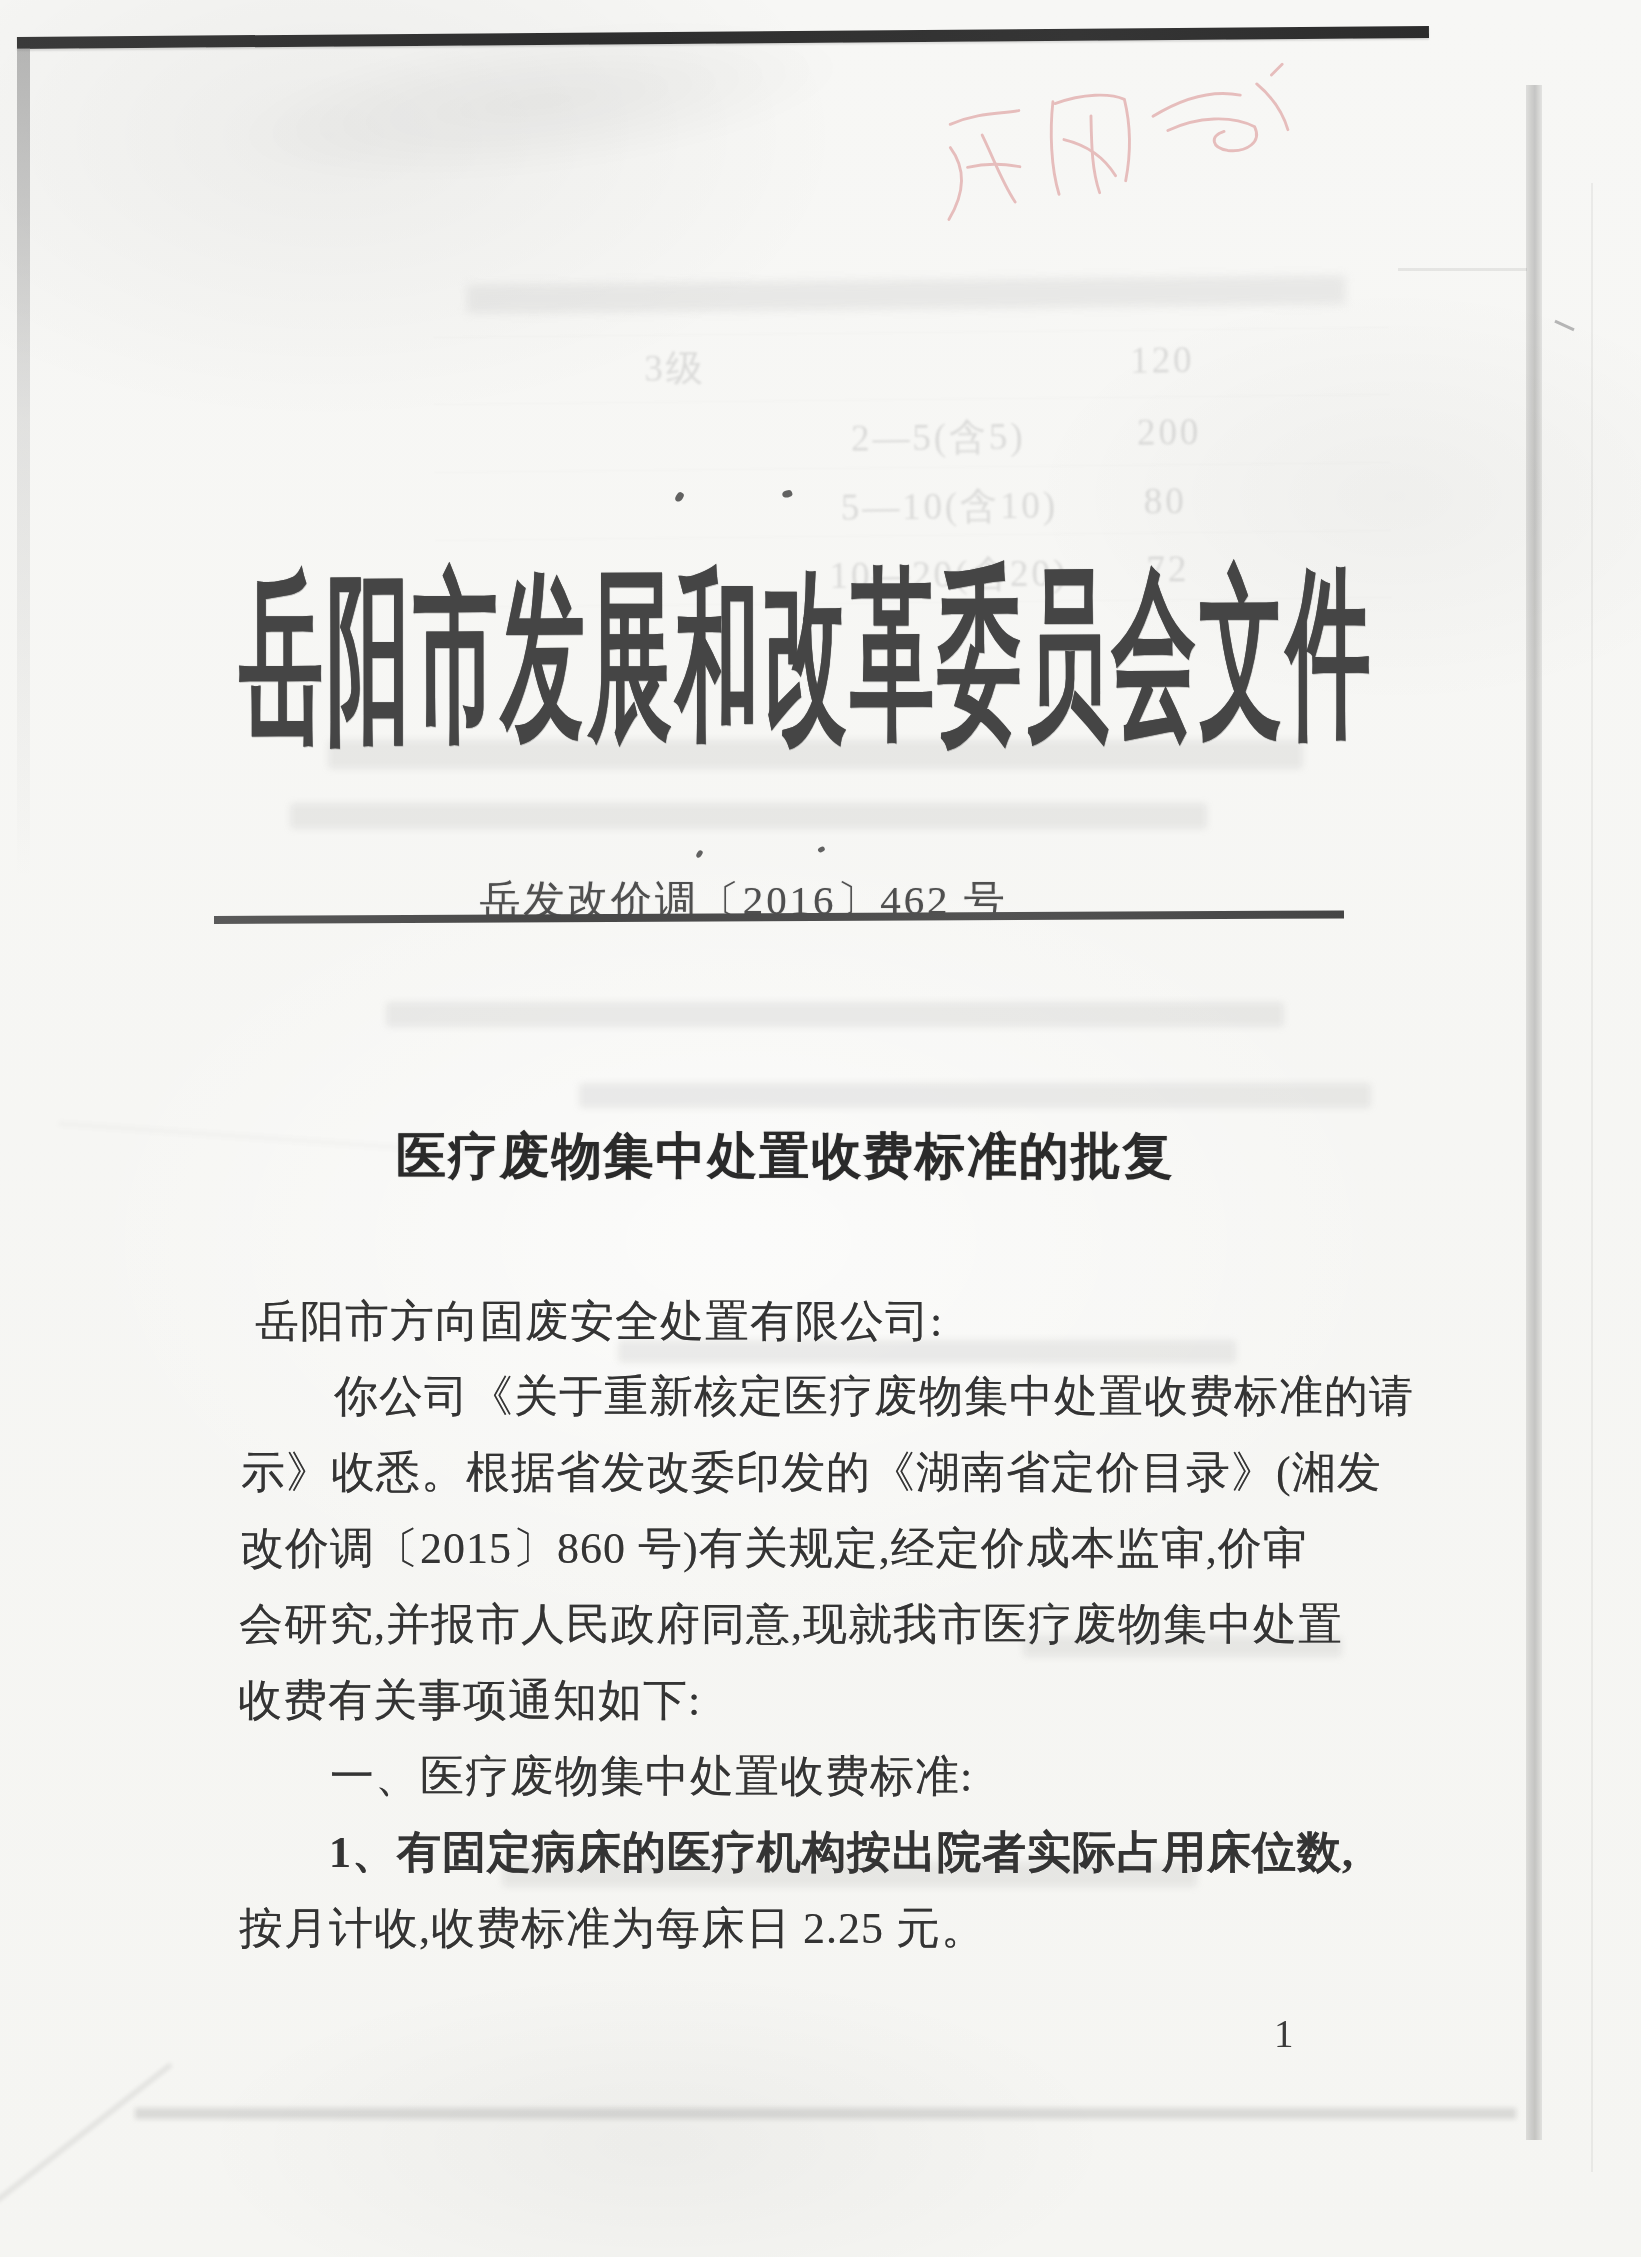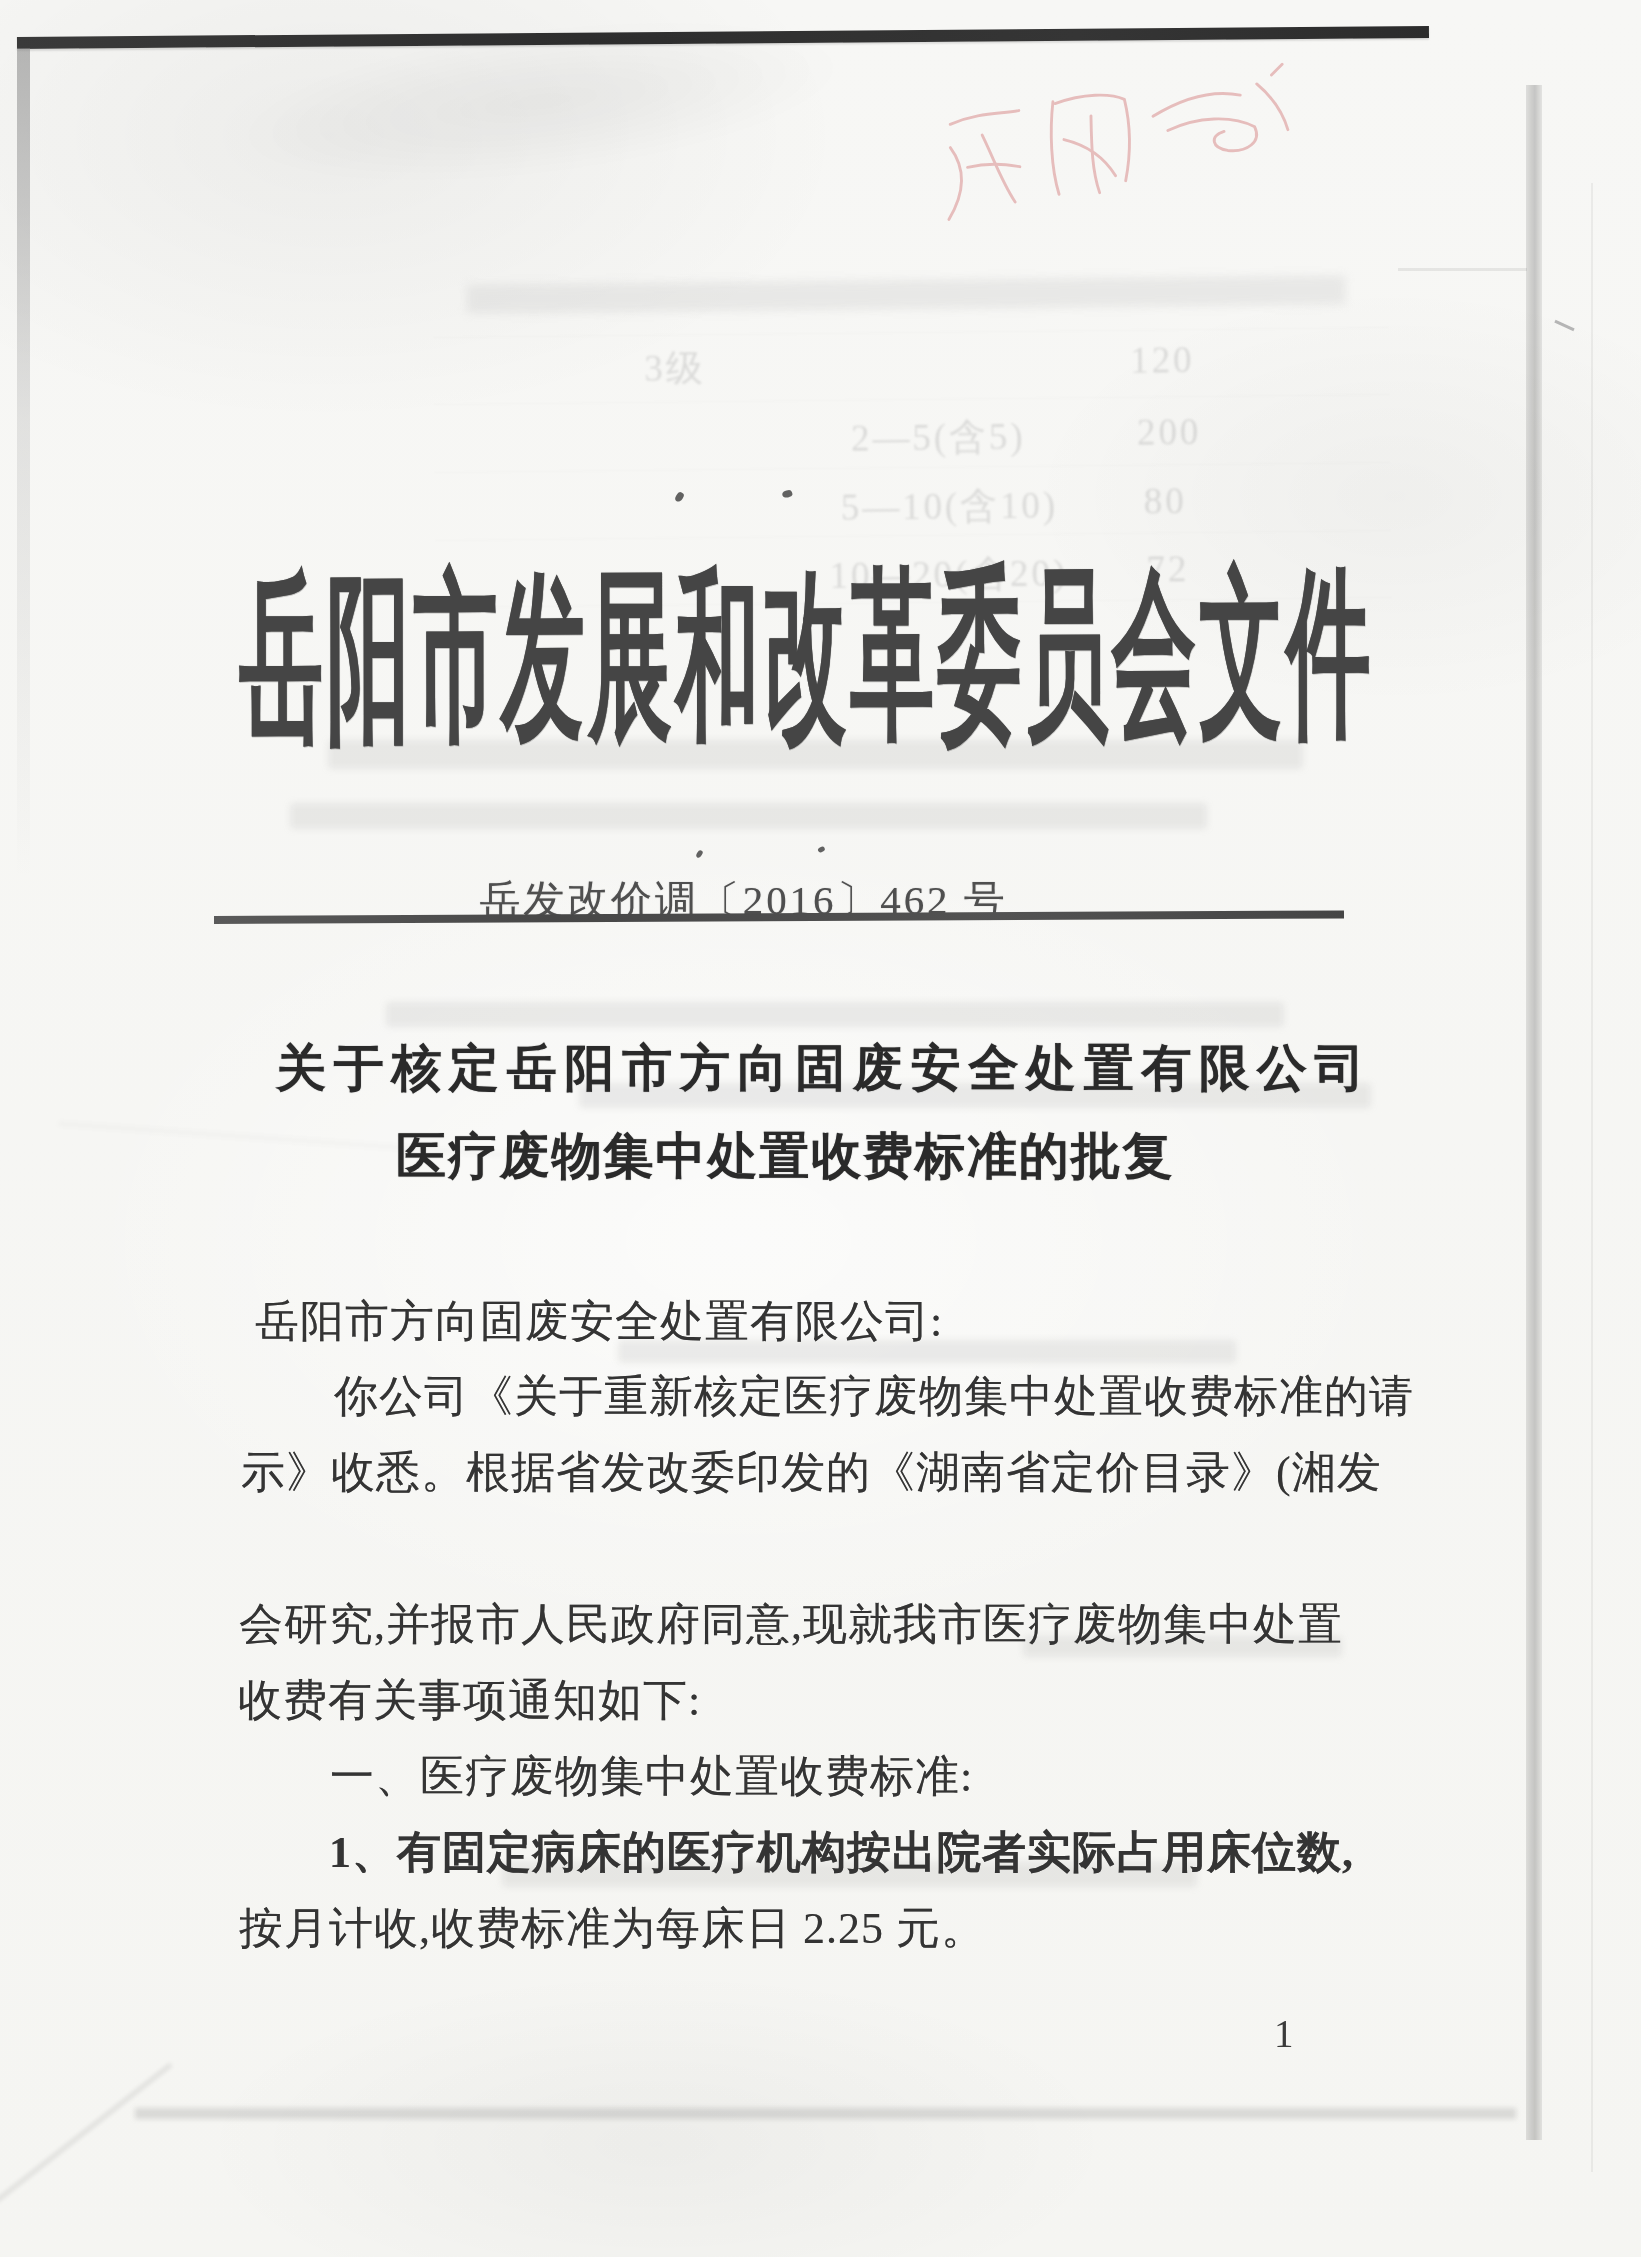--- a/index.html
+++ b/index.html
@@ -168,26 +168,26 @@
   <div class="abs bleed-bar" style="left:618px;top:1340px;width:618px;height:23px;"></div>
   <div class="abs bleed-bar" style="left:1023px;top:1636px;width:319px;height:21px;"></div>
   <div class="abs bleed-bar" style="left:502px;top:1862px;width:695px;height:25px;"></div>
 
   <div class="abs agency-title">岳阳市发展和改革委员会文件</div>
 
   <div class="abs doc-number">岳发改价调〔2016〕462 号</div>
 
   <div class="abs divider"></div>
 
-  <div class="abs subject subject1">关于核定岳阳市方向固废安全处置有限公司</div>
   <div class="abs subject subject2">医疗废物集中处置收费标准的批复</div>
 
   <div class="abs bodyline bl0">岳阳市方向固废安全处置有限公司:</div>
   <div class="abs bodyline bl1">你公司《关于重新核定医疗废物集中处置收费标准的请</div>
   <div class="abs bodyline bl2">示》收悉。根据省发改委印发的《湖南省定价目录》(湘发</div>
+  <div class="abs bodyline bl3">改价调〔2015〕860 号)有关规定,经定价成本监审,价审</div>
   <div class="abs bodyline bl4">会研究,并报市人民政府同意,现就我市医疗废物集中处置</div>
   <div class="abs bodyline bl5">收费有关事项通知如下:</div>
   <div class="abs bodyline bl6">一、医疗废物集中处置收费标准:</div>
   <div class="abs bodyline bl7">1、有固定病床的医疗机构按出院者实际占用床位数,</div>
   <div class="abs bodyline bl8">按月计收,收费标准为每床日 2.25 元。</div>
 
   <div class="abs page-number">1</div>
 
 </div>
 

